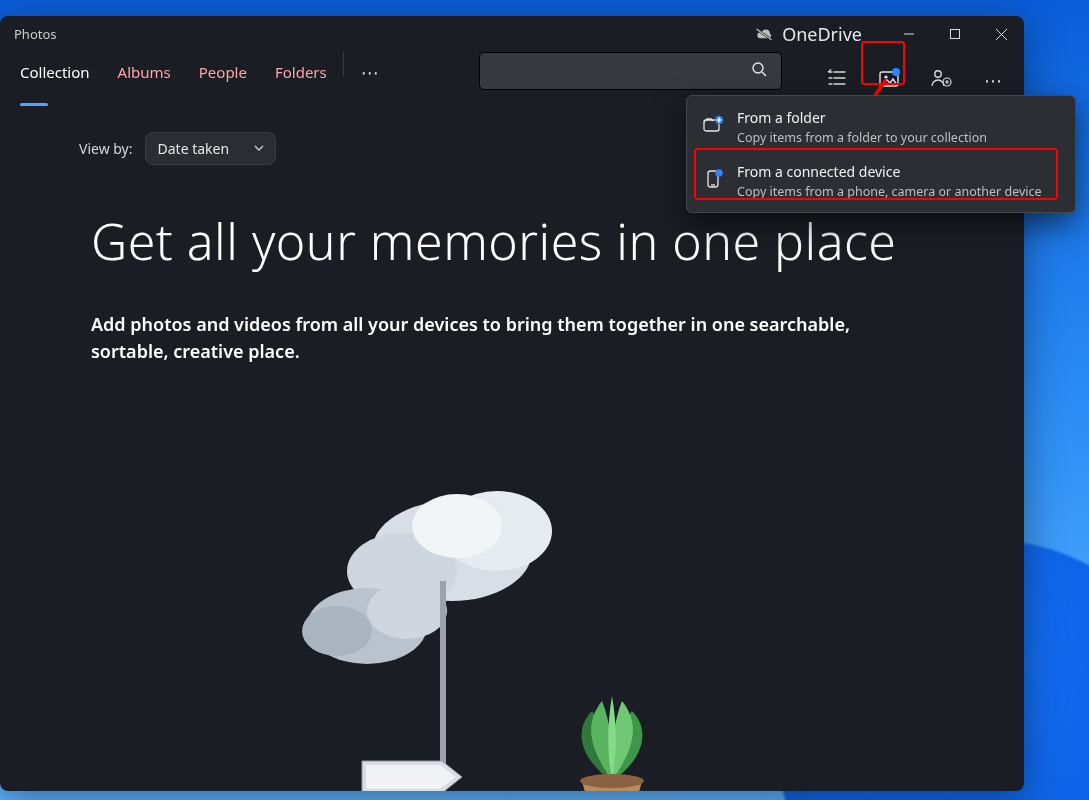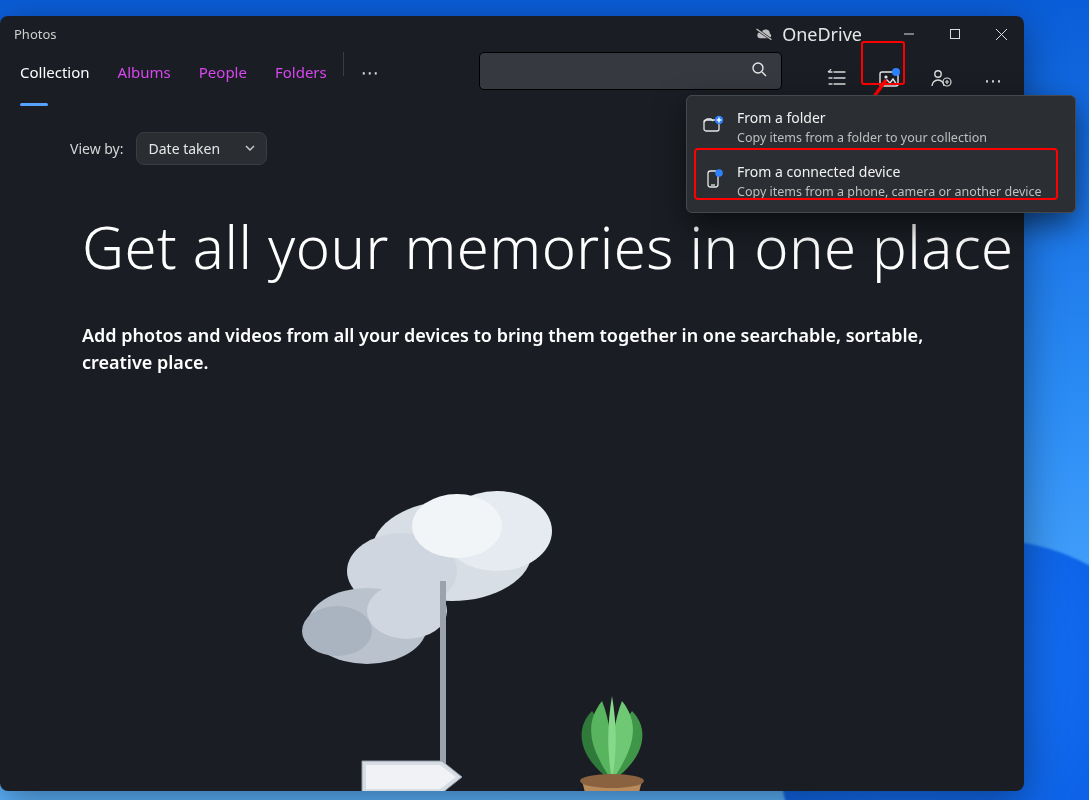--- a/index.html
+++ b/index.html
@@ -35,21 +35,21 @@
   }
   .titlebar .spacer{flex:1;}
   .onedrive{display:flex;align-items:center;gap:8px;font-size:18px;color:#e6e6e6;margin-right:24px;cursor:pointer;}
   .wincontrols{display:flex;}
   .winbtn{width:46px;height:36px;display:flex;align-items:center;justify-content:center;color:#dcdcdc;cursor:pointer;}
   
   .toolbar{
     height:56px;display:flex;padding:0 8px 0 6px;gap:0;
   }
   .tabs{display:flex;gap:0;}
-  .tab{padding:10px 14px 12px 14px;font-size:15px;color:#d946ef;cursor:pointer;position:relative;}
+  .tab{padding:10px 14px 12px 14px;font-size:15px;color:#fca5a5;cursor:pointer;position:relative;}
   .tab.active{color:#ffffff;}
   .tab.active::after{
     content:"";position:absolute;left:14px;right:auto;width:28px;bottom:2px;height:3px;
     background:#57a2ff;border-radius:2px;
   }
   .more-tabs{width:40px;height:40px;display:flex;align-items:center;justify-content:center;cursor:pointer;color:#dcdcdc;font-size:18px;}
   .tab-sep{margin:0 6px 0 2px;width:1px;height:24px;background:#3a3d42;}
   .toolbar .flex{flex:1;}
   .search{
     width:285px;height:36px;background:var(--search-bg);border:1px solid #000;border-radius:5px;
@@ -61,28 +61,28 @@
   .search .sbtn{width:32px;height:28px;display:flex;align-items:center;justify-content:center;cursor:pointer;}
   .toolicons{display:flex;align-items:center;gap:6px;margin-left:32px;}
   .tbtn{width:46px;height:40px;display:flex;align-items:center;justify-content:center;color:#dcdcdc;cursor:pointer;border-radius:4px;position:relative;}
   .import-highlight{
     position:absolute;width:40px;height:40px;border:2px solid var(--highlight);border-radius:3px;
     left:861px;top:41px;pointer-events:none;
   }
   
   .arrow-annot{position:absolute;left:830px;top:72px;pointer-events:none;}
   
-  .content{flex:1;padding:24px 0 0 4px;overflow:hidden;position:relative;}
+  .content{flex:1;padding:24px 0 0 13px;overflow:hidden;position:relative;}
   .viewby{display:flex;align-items:center;gap:12px;padding:0 0 0 66px;font-size:14px;color:#d6d6d6;}
   .select{
     display:flex;align-items:center;gap:24px;background:#2a2d32;border:1px solid #3a3d42;
     padding:6px 10px 6px 12px;border-radius:8px;font-size:14px;color:#e6e6e6;cursor:pointer;
   }
   h1.headline{
-    font-weight:300;font-size:58px;color:#fff;margin:42px 0 0 78px;letter-spacing:.5px;
+    font-weight:300;font-size:50px;color:#fff;margin:42px 0 0 78px;letter-spacing:.5px;
   }
   p.subhead{
     font-size:18px;font-weight:600;color:#fff;margin:36px 100px 0 78px;line-height:1.5;
   }
   .illus{position:absolute;left:0;right:0;bottom:-10px;display:flex;justify-content:center;}
   
   .import-menu{
     position:absolute;top:95px;left:686px;width:388px;background:var(--menu-bg);
     border:1px solid #45484d;border-radius:6px;box-shadow:0 12px 30px rgba(0,0,0,.55);
     padding:4px 0;

